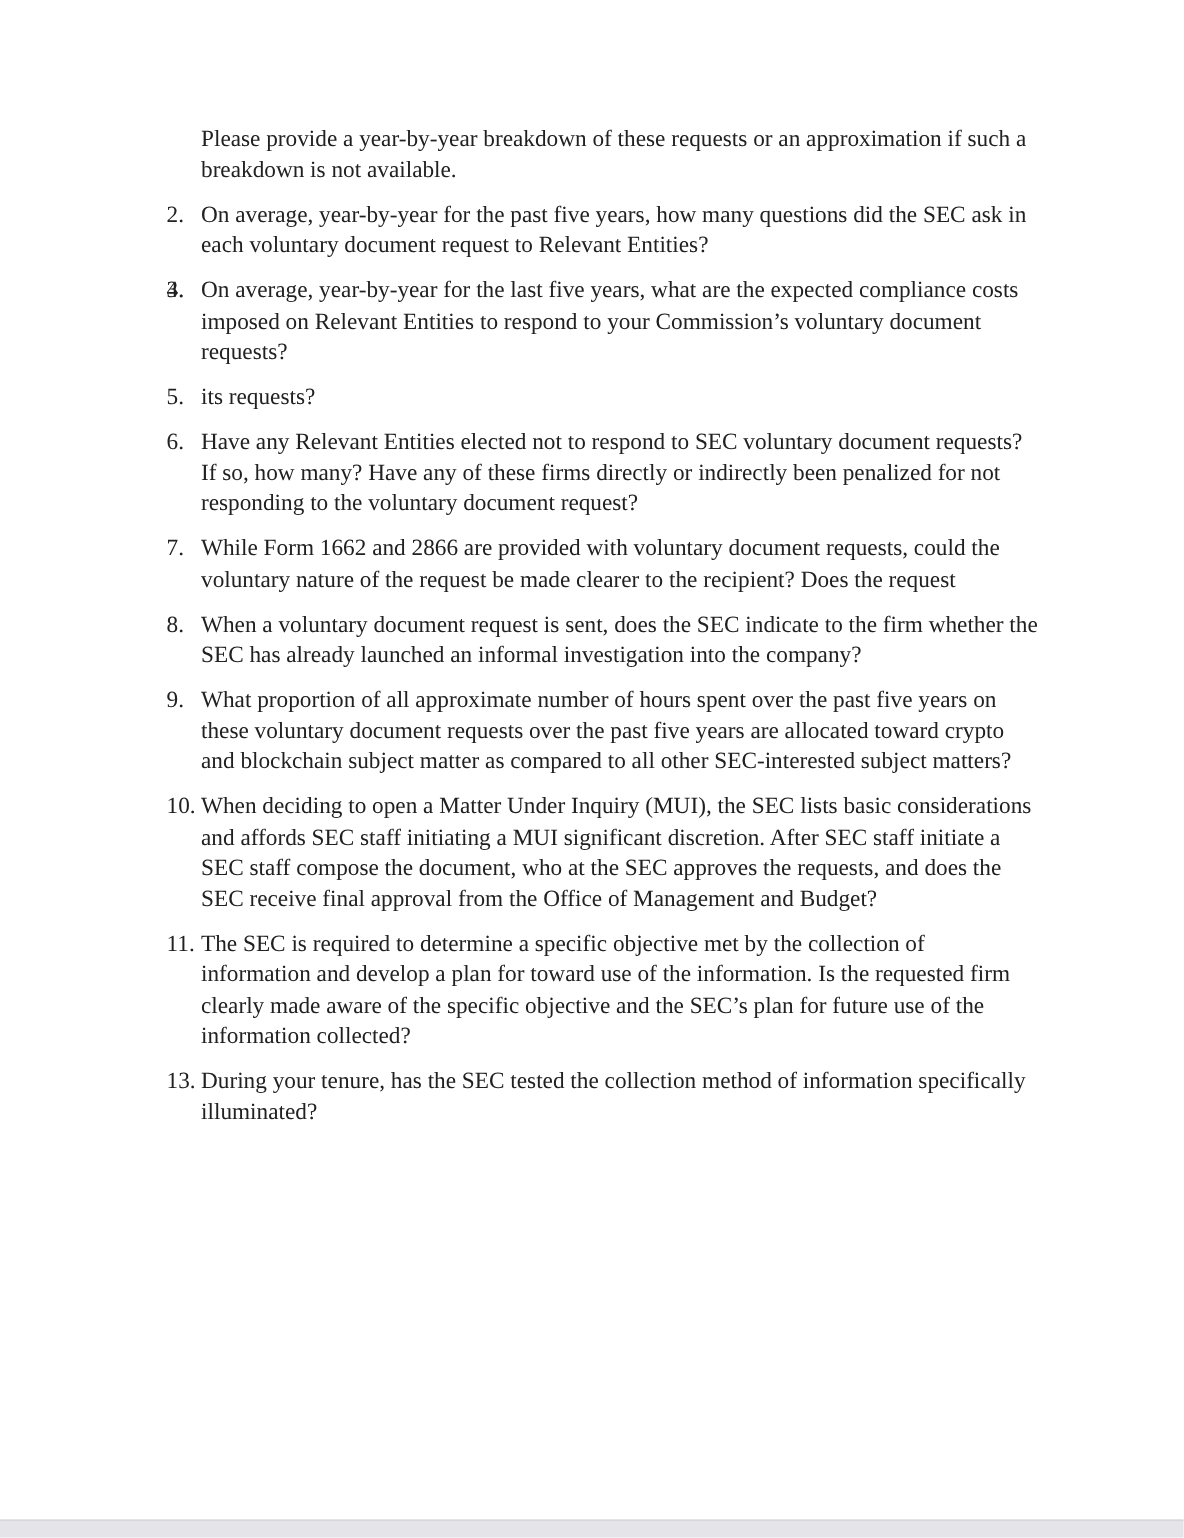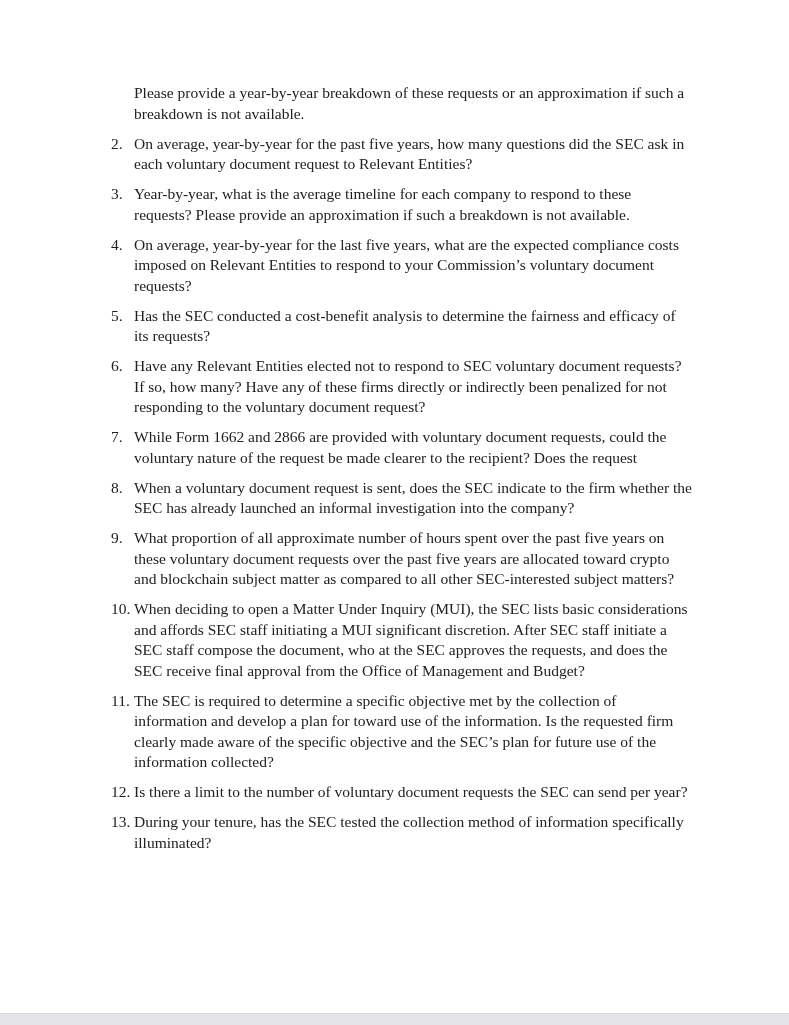--- a/index.html
+++ b/index.html
@@ -67,37 +67,32 @@
     <div id="numbered-list">
         <div class="para">
           <span class="num">2.</span>
           <div class="text">
             <div class="ln">On average, year-by-year for the past five years, how many questions did the SEC ask in</div>
             <div class="ln">each voluntary document request to Relevant Entities?</div>
           </div>
         </div>
         <div class="para">
           <span class="num">3.</span>
-          <div class="text">
-            <div class="ln">Year-by-year, what is the average timeline for each company to respond to these</div>
-            <div class="ln">requests? Please provide an approximation if such a breakdown is not available.</div>
-          </div>
         </div>
         <div class="para">
           <span class="num">4.</span>
           <div class="text">
             <div class="ln">On average, year-by-year for the last five years, what are the expected compliance costs</div>
             <div class="ln">imposed on Relevant Entities to respond to your Commission’s voluntary document</div>
             <div class="ln">requests?</div>
           </div>
         </div>
         <div class="para">
           <span class="num">5.</span>
           <div class="text">
-            <div class="ln">Has the SEC conducted a cost-benefit analysis to determine the fairness and efficacy of</div>
             <div class="ln">its requests?</div>
           </div>
         </div>
         <div class="para">
           <span class="num">6.</span>
           <div class="text">
             <div class="ln">Have any Relevant Entities elected not to respond to SEC voluntary document requests?</div>
             <div class="ln">If so, how many? Have any of these firms directly or indirectly been penalized for not</div>
             <div class="ln">responding to the voluntary document request?</div>
           </div>
@@ -136,26 +131,20 @@
         <div class="para">
           <span class="num">11.</span>
           <div class="text">
             <div class="ln">The SEC is required to determine a specific objective met by the collection of</div>
             <div class="ln">information and develop a plan for toward use of the information. Is the requested firm</div>
             <div class="ln">clearly made aware of the specific objective and the SEC’s plan for future use of the</div>
             <div class="ln">information collected?</div>
           </div>
         </div>
         <div class="para">
-          <span class="num">12.</span>
-          <div class="text">
-            <div class="ln">Is there a limit to the number of voluntary document requests the SEC can send per year?</div>
-          </div>
-        </div>
-        <div class="para">
           <span class="num">13.</span>
           <div class="text">
             <div class="ln">During your tenure, has the SEC tested the collection method of information specifically</div>
             <div class="ln">illuminated?</div>
           </div>
         </div>
       </div>
   </div>
   <div class="page-gap" style="background: rgb(228, 228, 233); border-top-color: rgb(214, 214, 219);"></div>
 </div>

